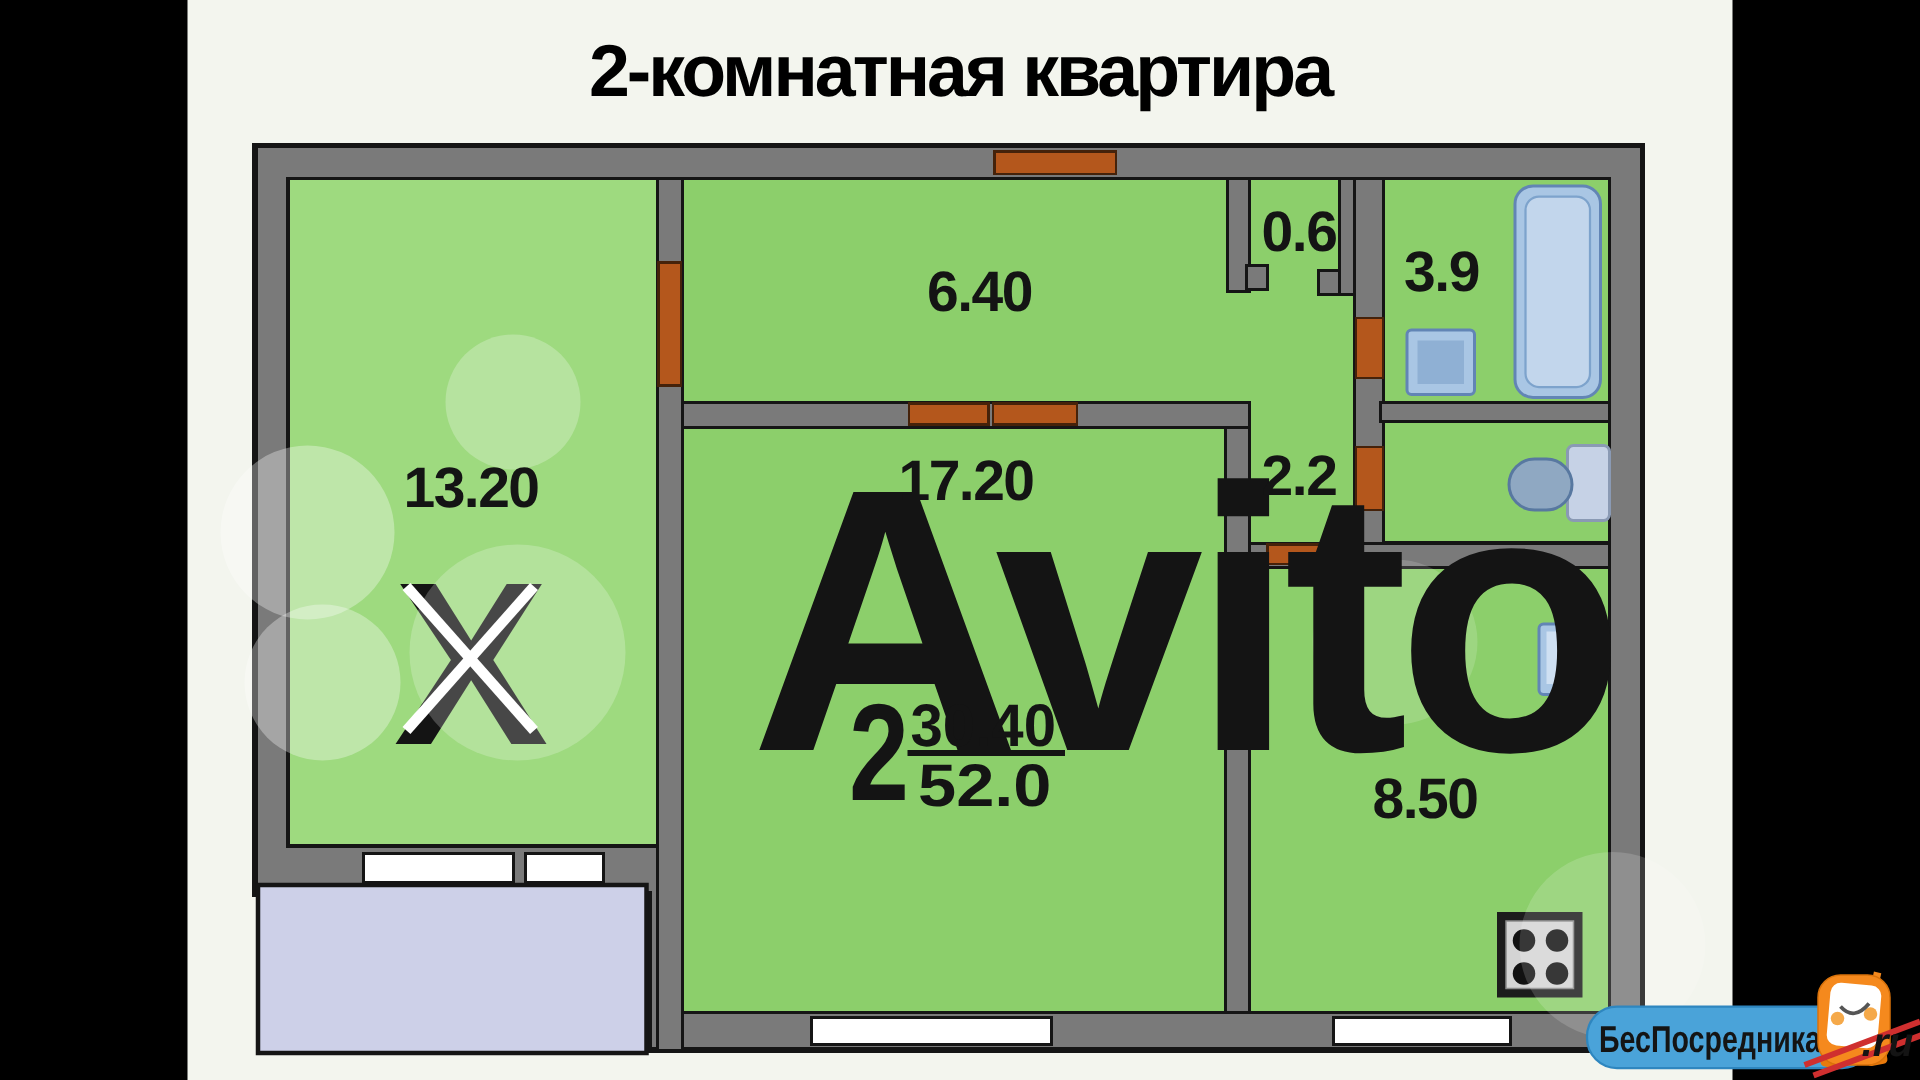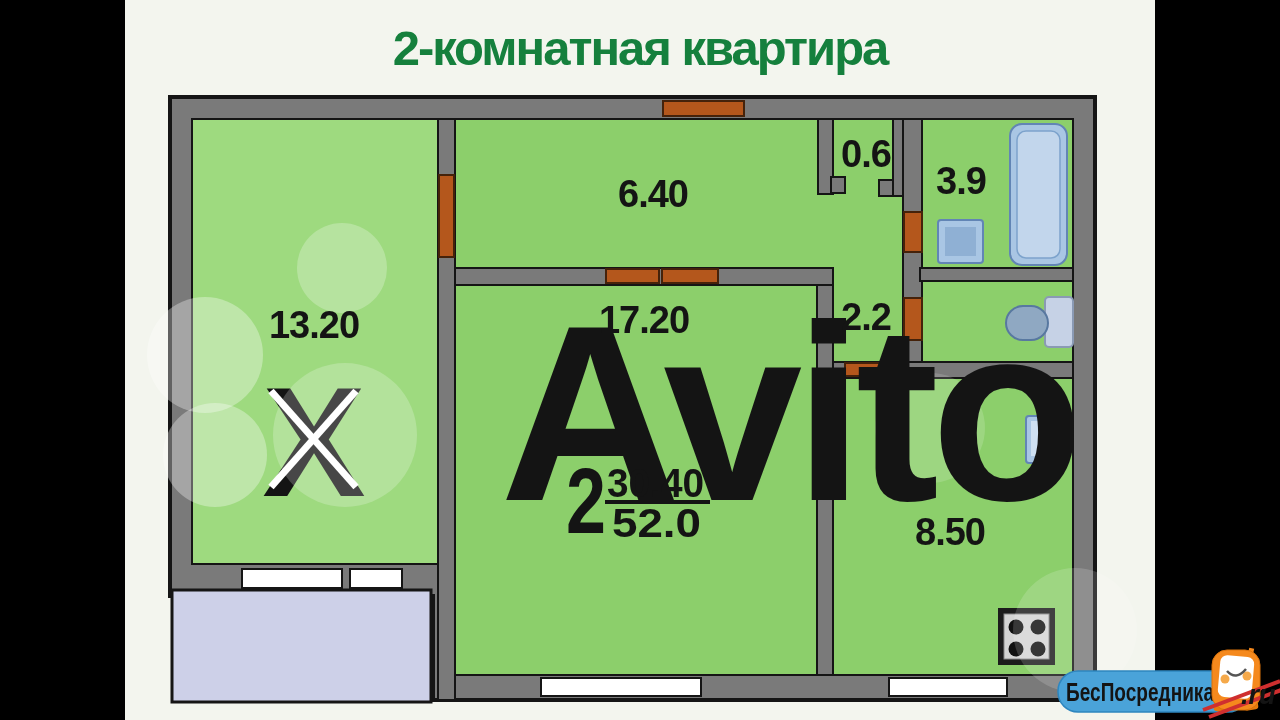--- a/index.html
+++ b/index.html
@@ -1,19 +1,19 @@
 <!DOCTYPE html>
 <html><head>
 <meta charset="utf-8">
 <style>
   html,body{margin:0;padding:0;background:#000;}
   .stage{position:relative;width:1280px;height:720px;background:#f3f5ee;overflow:hidden;
          font-family:"Liberation Sans",sans-serif;}
   .title{position:absolute;left:0;right:0;top:20px;text-align:center;
-         font-size:49px;font-weight:bold;letter-spacing:-2px;color:#15803d;}
+         font-size:49px;font-weight:bold;letter-spacing:-2px;color:#000000;}
   svg{position:absolute;left:0;top:0;}
   svg text{font-family:"Liberation Sans",sans-serif;font-weight:bold;fill:#141414;}
   .crisp{shape-rendering:crispEdges;}
   .room{stroke:#151515;stroke-width:2.5;}
   .wall{fill:#7a7a7a;stroke:#151515;stroke-width:2;}
   .win{fill:#ffffff;stroke:#151515;stroke-width:2;}
   .door{fill:#b4571c;stroke:#45220a;stroke-width:1.5;}
   .fixture{stroke:#6285b5;stroke-width:2;}
   .wm{fill:rgba(255,255,255,0.33);}
   .lbl{font-size:38px;letter-spacing:-1px;}

